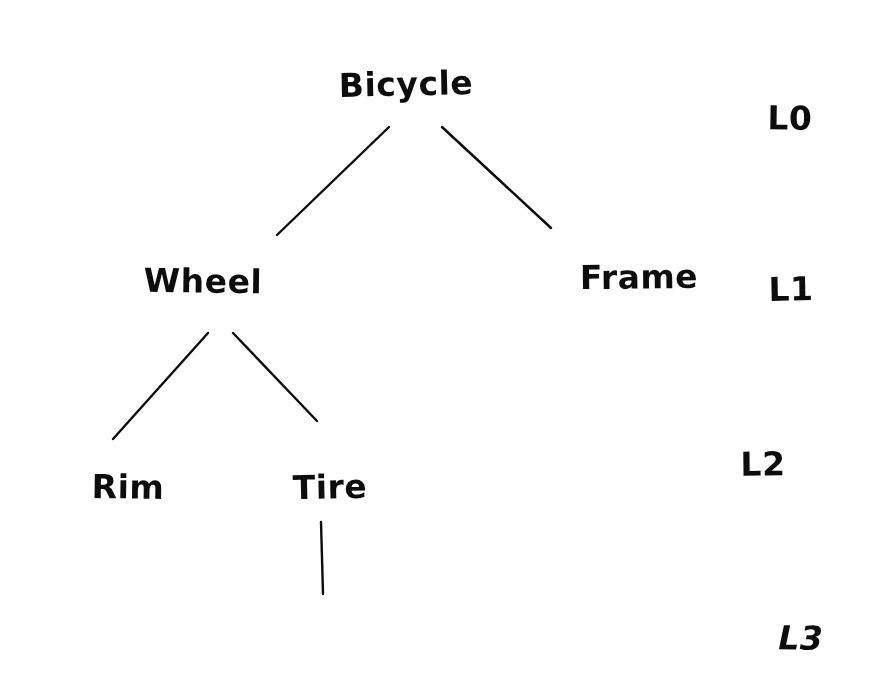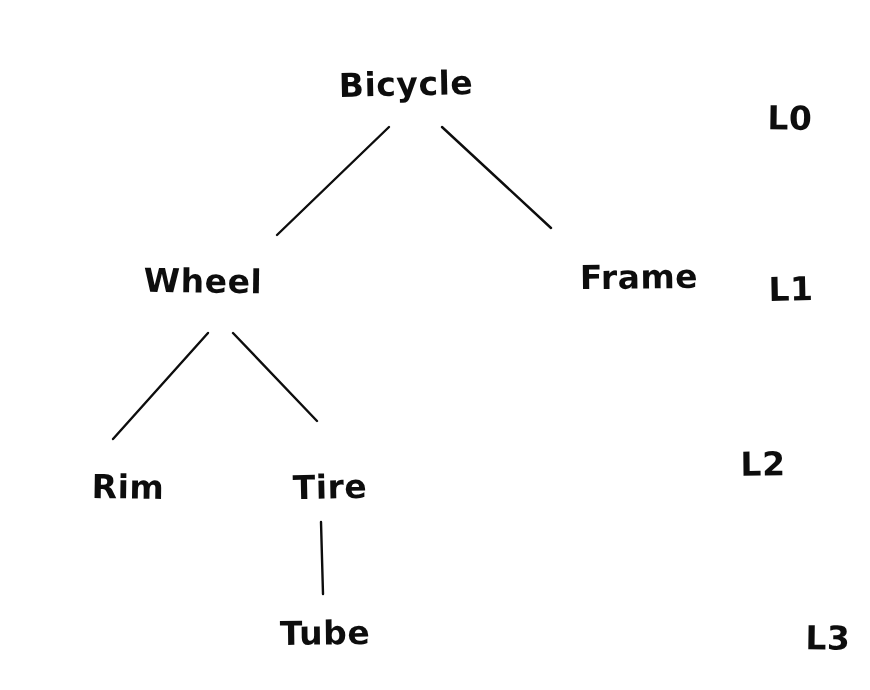--- a/index.html
+++ b/index.html
@@ -41,21 +41,21 @@
   .pos-bicycle { left: 406px; top: 84px; }
   .pos-wheel   { left: 203px; top: 281px; }
   .pos-frame   { left: 639px; top: 277px; }
   .pos-rim     { left: 128px; top: 487px; }
   .pos-tire    { left: 330px; top: 487px; }
   .pos-tube    { left: 325px; top: 633px; }
 
   .pos-l0 { left: 790px; top: 74px; margin-top: 44px; }
   .pos-l1 { left: 791px; top: 289px; }
   .pos-l2 { left: 763px; top: 464px; }
-  .pos-l3 { left: 828px; top: 638px; }
+  .pos-l3 { left: 801px; top: 638px; font-style: italic; }
 </style>
 </head>
 <body>
 
 <div class="canvas">
 
   <svg class="edges-layer" viewBox="0 0 870 690" xmlns="http://www.w3.org/2000/svg">
     <line x1="389" y1="127" x2="277" y2="235" stroke="#0d0d0d" stroke-width="2.4" stroke-linecap="round"></line>
     <line x1="442" y1="127" x2="551" y2="228" stroke="#0d0d0d" stroke-width="2.4" stroke-linecap="round"></line>
     <line x1="208" y1="333" x2="113" y2="439" stroke="#0d0d0d" stroke-width="2.4" stroke-linecap="round"></line>
@@ -66,21 +66,20 @@
   <div class="node-label pos-bicycle tilt-a">Bicycle</div>
 
   <div class="node-label pos-wheel tilt-b">Wheel</div>
 
   <div class="node-label pos-frame tilt-c">Frame</div>
 
   <div class="node-label pos-rim tilt-b">Rim</div>
 
   <div class="node-label pos-tire tilt-a">Tire</div>
 
-  <div class="node-label pos-tube tilt-c">Tube</div>
 
   <div class="level-label pos-l0 tilt-b">L0</div>
 
   <div class="level-label pos-l1 tilt-a">L1</div>
 
   <div class="level-label pos-l2 tilt-c">L2</div>
 
   <div class="level-label pos-l3 tilt-b">L3</div>
 
 </div>

